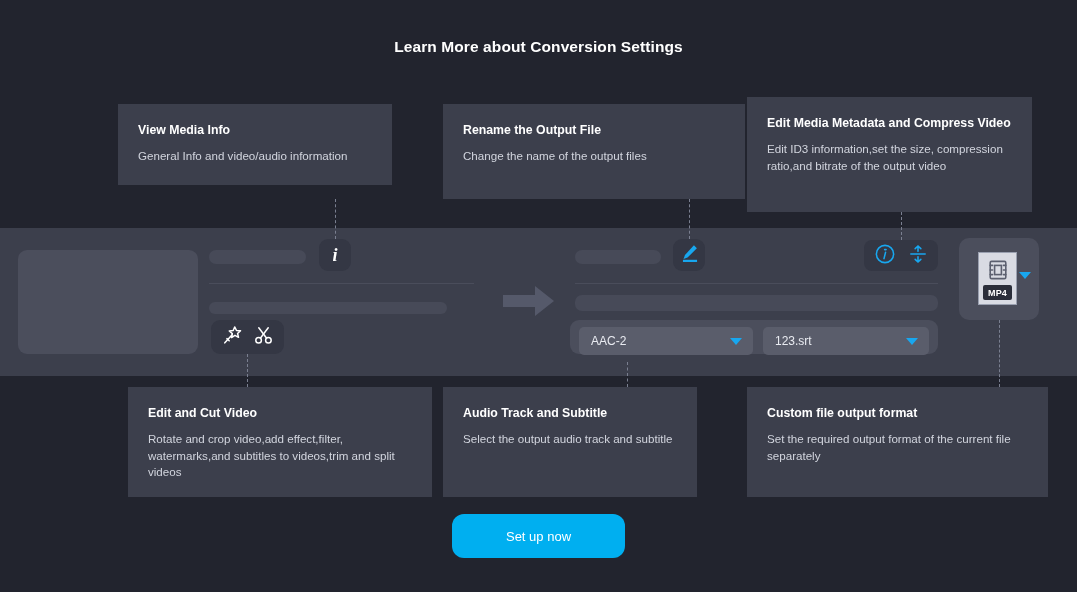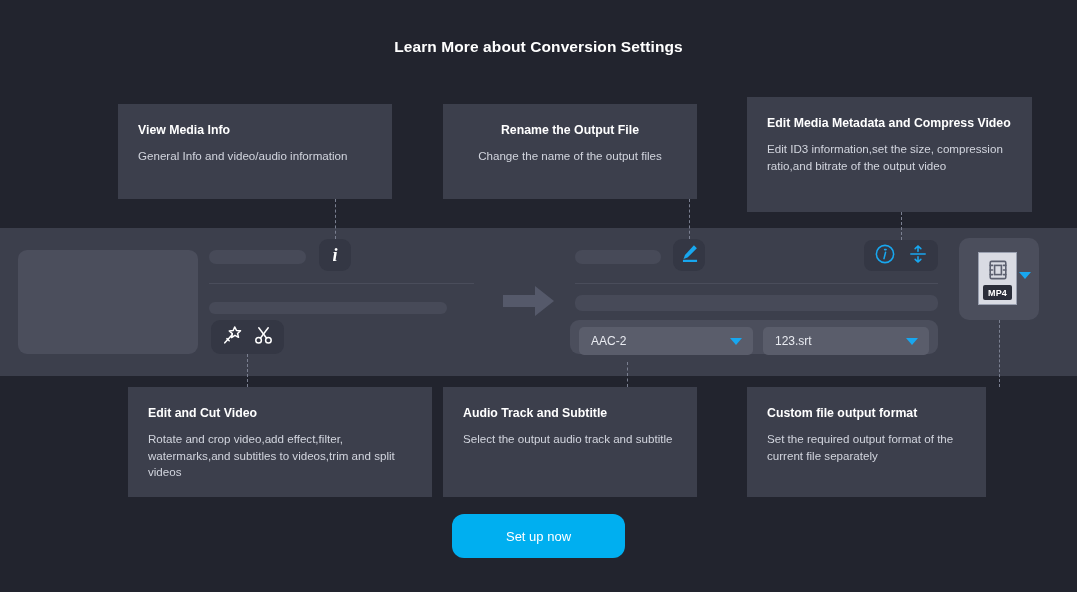--- a/index.html
+++ b/index.html
@@ -32,26 +32,26 @@
     padding: 18px 20px 16px 20px;
   }
   .card-title {
     font-size: 12.3px; font-weight: bold; color: #ffffff;
     line-height: 16px; margin-bottom: 10px;
   }
   .card-desc {
     font-size: 11.6px; color: #d2d5de; line-height: 16.5px;
   }
 
-  #card-media-info   { left: 118px; top: 104px; width: 274px; height: 95px; }
-  #card-rename       { left: 443px; top: 104px; width: 254px; height: 95px; text-align: center; }
+  #card-media-info   { left: 118px; top: 104px; width: 274px; height: 81px; }
+  #card-rename       { left: 443px; top: 104px; width: 302px; height: 95px; }
   #card-metadata     { left: 747px; top: 97px;  width: 285px; height: 115px; }
   #card-edit-cut     { left: 88px;  top: 387px; width: 304px; height: 110px; margin-left: 40px; }
   #card-audio        { left: 443px; top: 387px; width: 254px; height: 110px; }
-  #card-format       { left: 747px; top: 387px; width: 239px; height: 110px; }
+  #card-format       { left: 747px; top: 387px; width: 301px; height: 110px; }
 
   
   .dash {
     position: absolute; width: 0; border-left: 1px dashed #7a7f90;
   }
 
   
   .thumb {
     position: absolute; left: 18px; top: 250px; width: 180px; height: 104px;
     background: #4b4e5c; border-radius: 9px;

